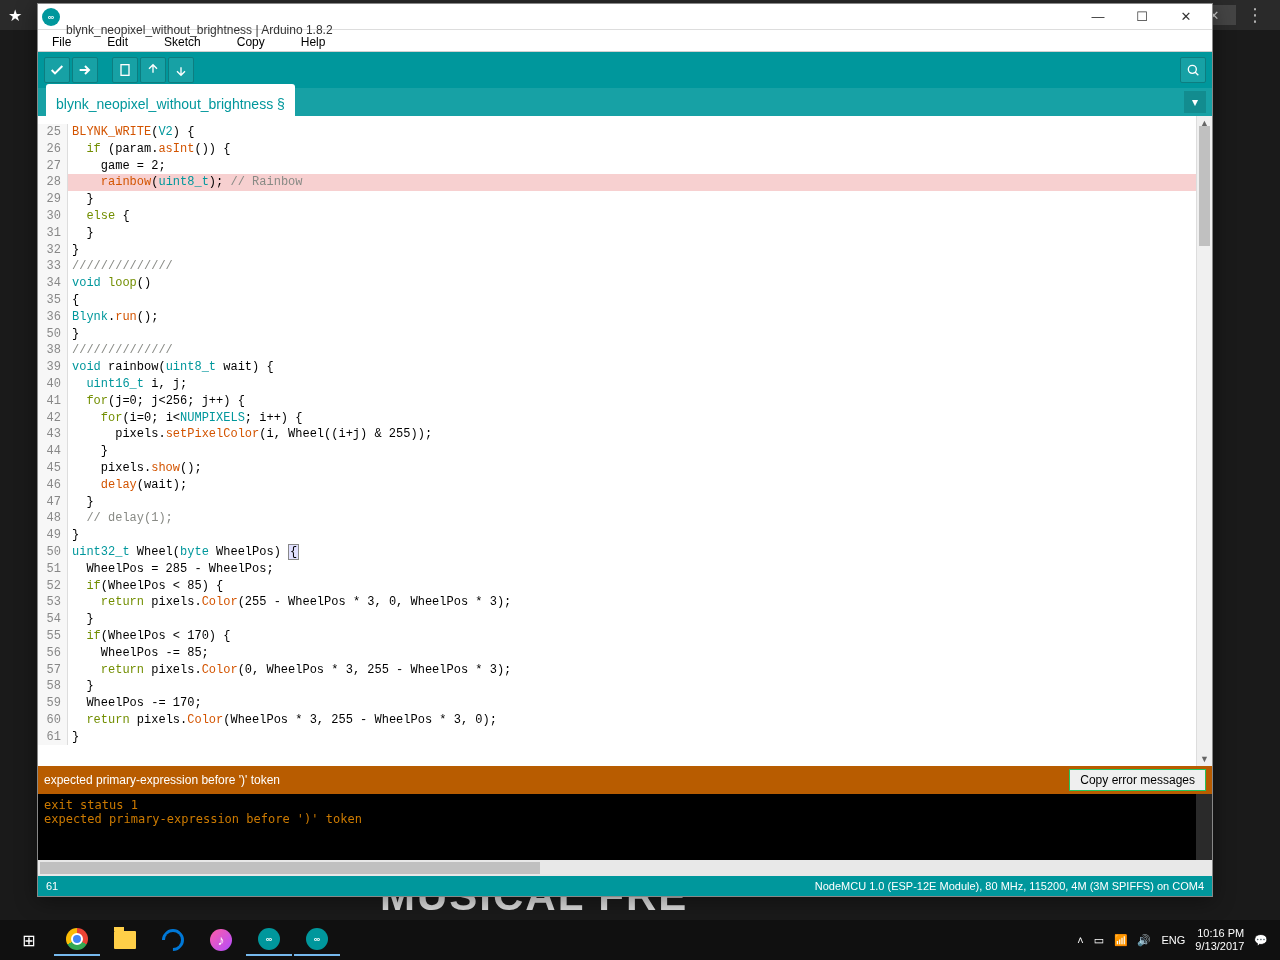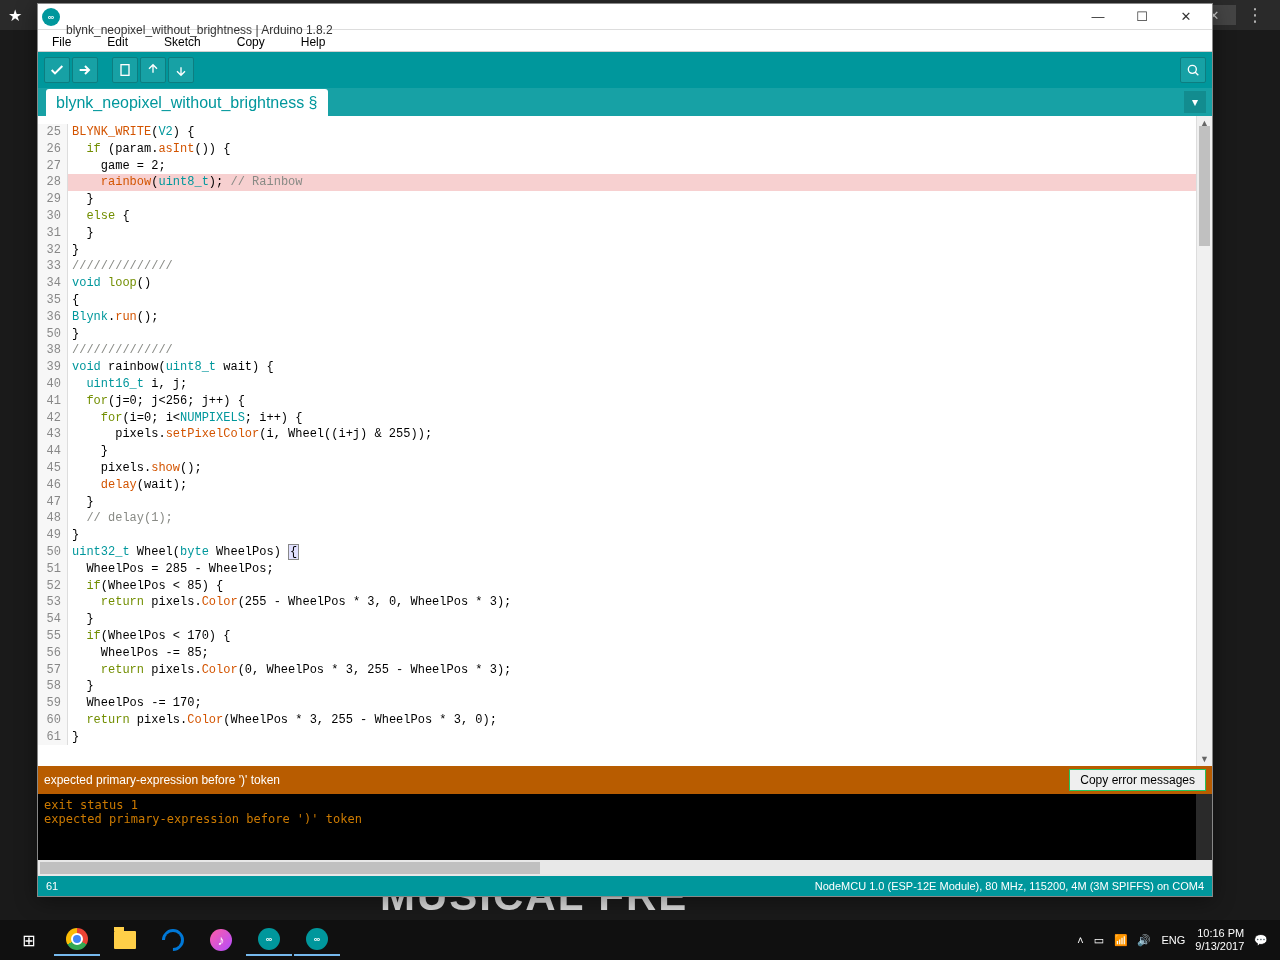--- a/index.html
+++ b/index.html
@@ -106,22 +106,22 @@
   }
   .tabs-row {
     height: 28px;
     background: #17a1a5;
     display:flex;
     align-items:flex-end;
     padding-left: 8px;
   }
   .tab {
     background:#fff;
-    padding: 5px 10px 4px;
-    font-size:16px;
+    padding: 12px 10px 4px;
+    font-size:14px;
     color:#00979c;
     border-radius: 3px 3px 0 0;
   }
   .tab-dropdown {
     margin-left:auto;
     margin-right:6px;
     width:22px; height:22px;
     background:#128c8f;
     display:flex; align-items:center; justify-content:center;
     color:#fff;

